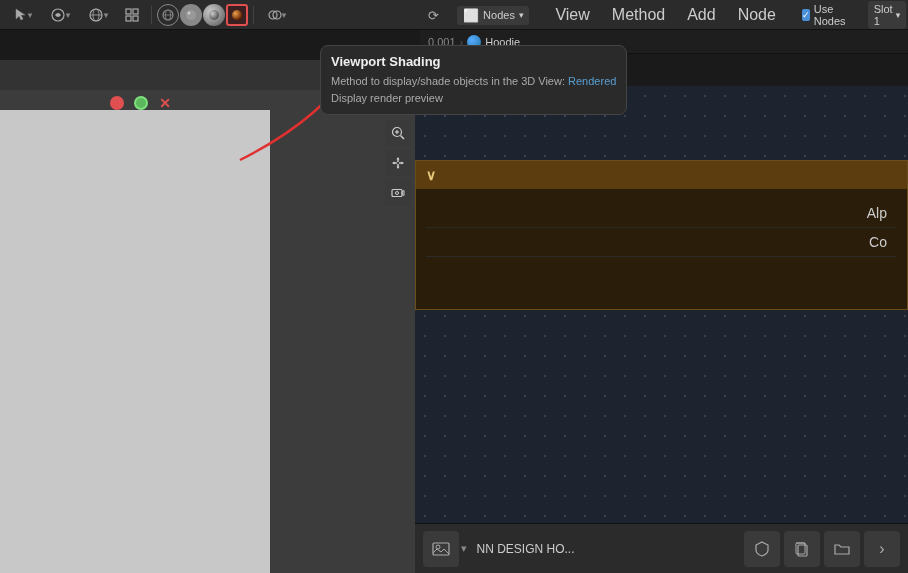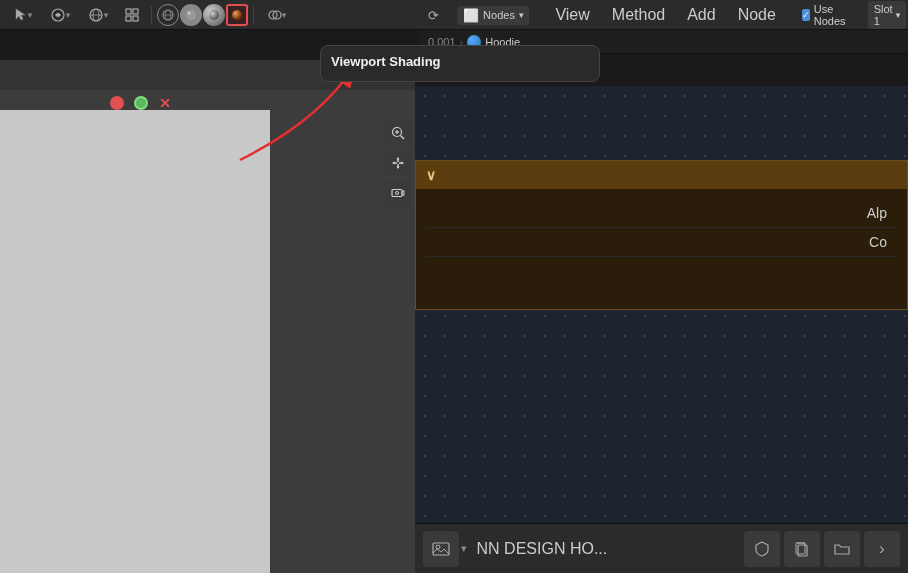--- a/index.html
+++ b/index.html
@@ -258,21 +258,21 @@
       height: 36px;
       background: #3a3a3a;
       border-radius: 4px;
       display: flex;
       align-items: center;
       justify-content: center;
       cursor: pointer;
     }
     .bottom-name {
       flex: 1;
-      font-size: 16px;
+      font-size: 12px;
       color: #ccc;
       padding: 0 4px;
     }
     .bottom-action-icons {
       display: flex;
       gap: 4px;
     }
     .bottom-action-btn {
       width: 36px;
       height: 36px;
@@ -492,20 +492,26 @@
 
 <div style="position:absolute; top:30px; left:420px; right:0; height:24px; background:#1e1e1e; display:flex; align-items:center; padding:0 8px; gap:4px; border-bottom:1px solid #111;">
   <span class="bc-item">0.001</span>
   <span class="bc-sep">›</span>
   <span class="bc-icon"></span>
   <span class="bc-active bc-item">Hoodie</span>
 </div>
 
 <div class="tooltip-box">
   <div class="tooltip-title">Viewport Shading</div>
+  <div class="tooltip-desc">
+    <span>Method to display/shade objects in the 3D View:</span>
+    <span class="link">Rendered</span>
+    <br>
+    <span>Display render preview</span>
+  </div>
 </div>
 
 <svg class="arrow-overlay" style="position:absolute; top:40px; left:160px; width:240px; height:130px; z-index:99; pointer-events:none;">
   <defs>
     <marker id="arrowhead" markerWidth="10" markerHeight="7" refX="9" refY="3.5" orient="auto">
       <polygon points="0 0, 10 3.5, 0 7" fill="#e03030"></polygon>
     </marker>
   </defs>
   <path d="M 80 120 Q 160 80 195 25" stroke="#e03030" stroke-width="2.5" fill="none" marker-end="url(#arrowhead)"></path>
 </svg>

